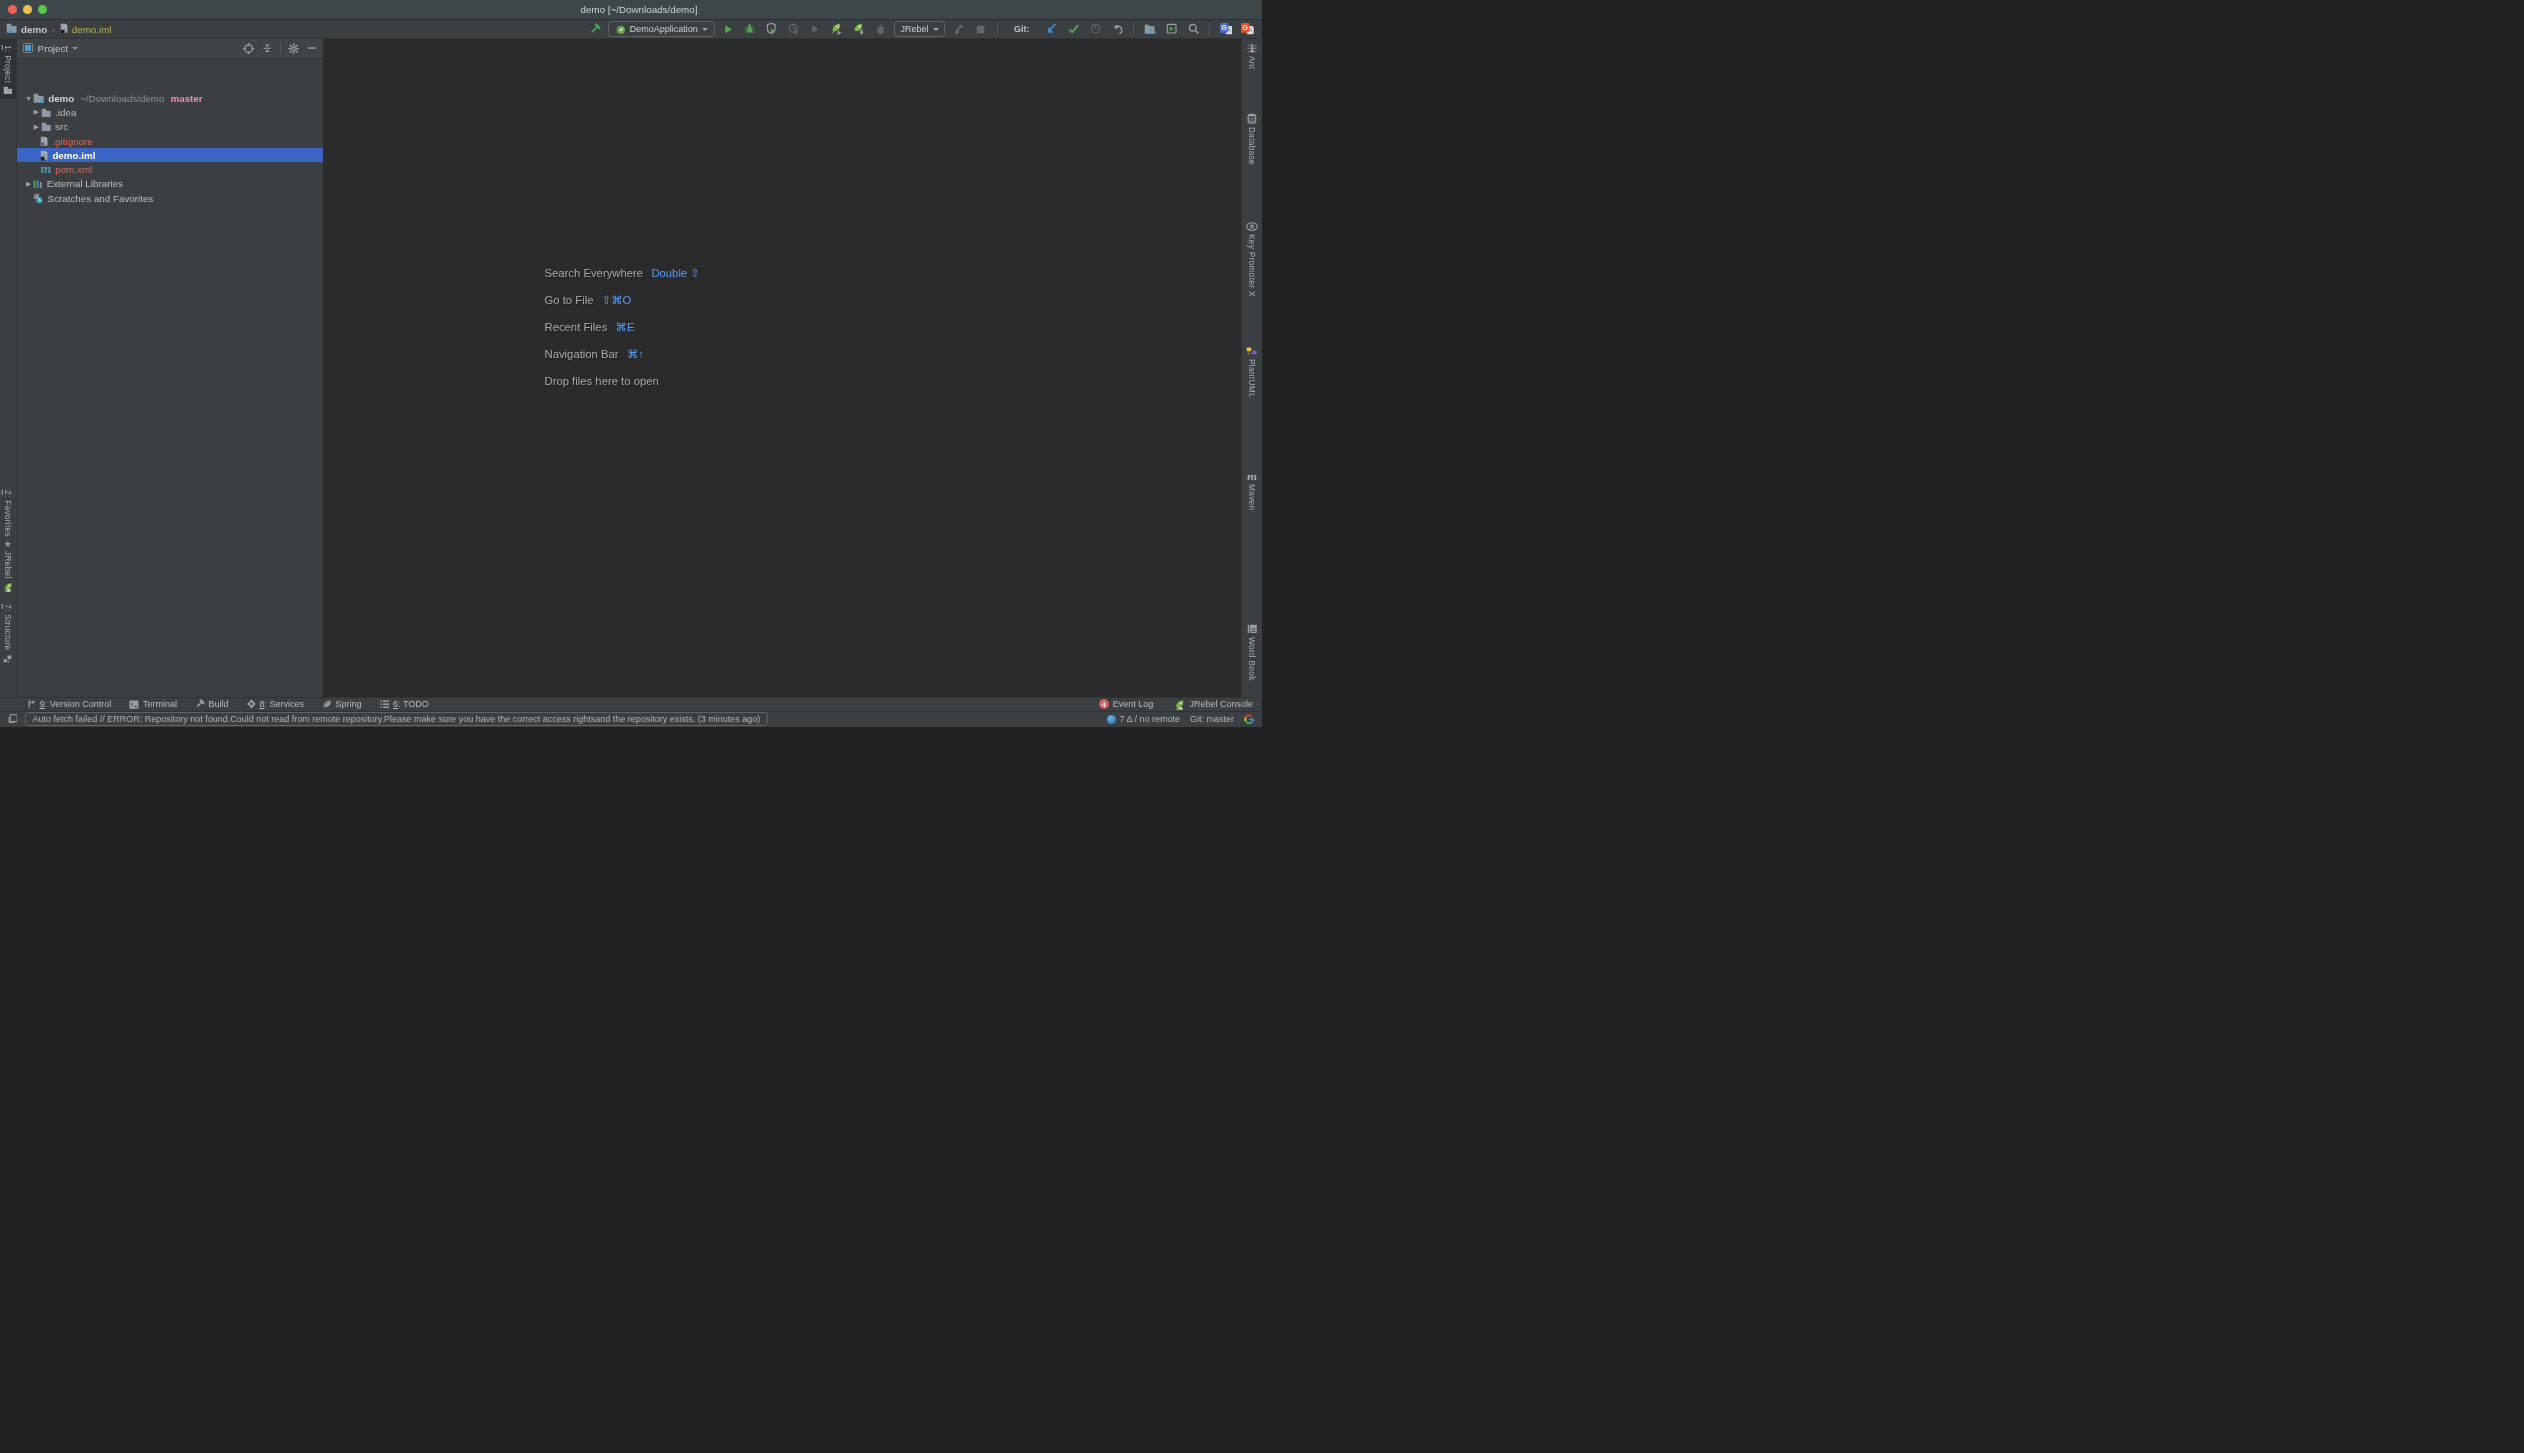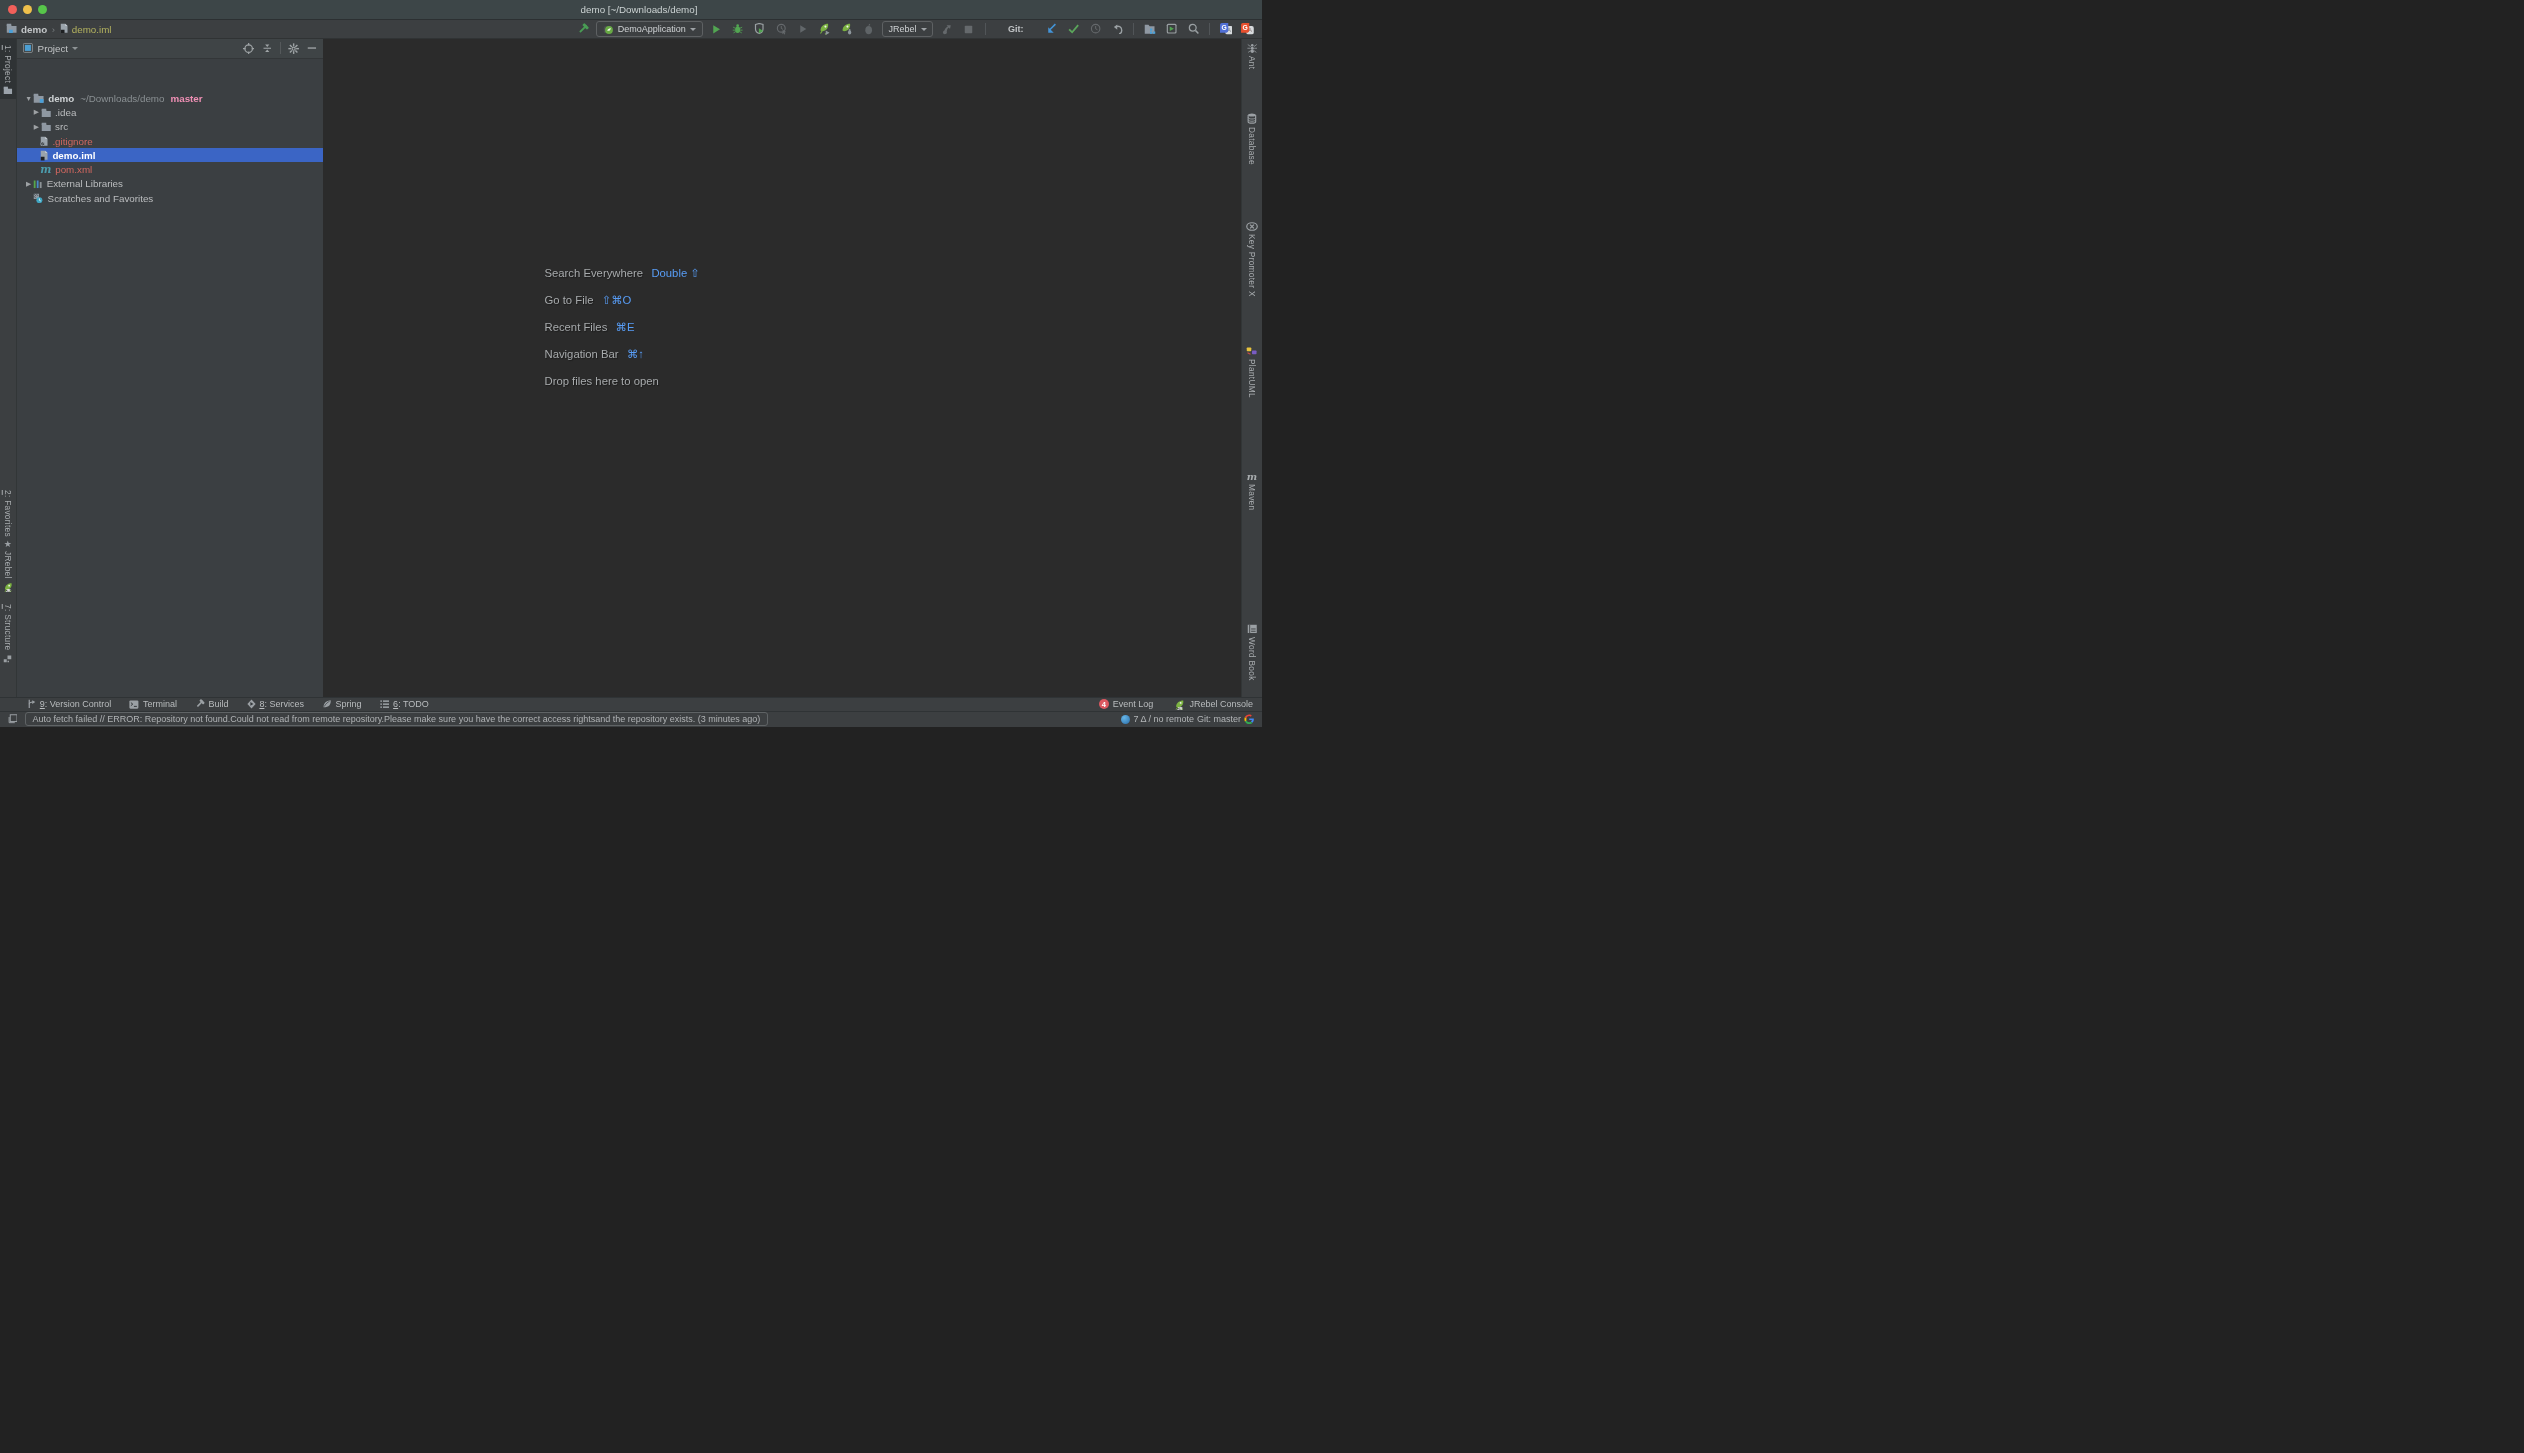--- a/index.html
+++ b/index.html
@@ -23,21 +23,21 @@
   .crumb-project { font-size:9.8px; font-weight:bold; color:#c3c6c8; }
   .crumb-sep { color:#787e81; font-size:9.8px; margin:0 0.8px; }
   .crumb-file { font-size:9.8px; color:#b3b25f; }
   .tb-right { margin-left:auto; display:flex; align-items:center; gap:5.3px; }
   .tb-btn { display:flex; align-items:center; justify-content:center; width:16.5px; height:16.5px; border-radius:2.3px; }
   .combo { display:flex; align-items:center; gap:4.5px; height:16px; padding:0 5.3px;
            border:0.8px solid #5e6163; border-radius:3px; background:#3c3f41; color:#cfd2d4; font-size:9px; }
   .caret { width:0; height:0; border-left:3px solid transparent; border-right:3px solid transparent;
            border-top:3.8px solid #9da2a5; }
   .tb-sep { width:0.8px; height:12px; background:#515558; margin:0 2.3px; }
-  .git-label { font-size:9px; color:#c0c3c5; font-weight:bold; margin:0 15px; }
+  .git-label { font-size:9px; color:#c0c3c5; font-weight:bold; margin:0 9px; }
 
   
   .main { display:flex; height:658px; }
   .stripe { background:#3c3f41; position:relative; }
   .stripe.left { width:16.5px; border-right:0.8px solid #323637; }
   .stripe.right { width:21px; border-left:0.8px solid #323637; }
   .stripe-item { position:absolute; left:0; right:0; display:flex; flex-direction:column;
                  align-items:center; gap:3px; cursor:default; }
   .vtext { writing-mode:vertical-rl; font-size:8.3px; color:#a9adb0; letter-spacing:0.3px; white-space:nowrap; }
   .stripe-item.active-tab { background:#2f3335; padding:6px 0 4.5px; }
@@ -78,21 +78,21 @@
   .tw-right { margin-left:auto; display:flex; align-items:center; gap:21px; margin-right:1.5px; }
   .tw-right .tw { margin-right:0; }
   .badge { width:10.5px; height:10.5px; border-radius:6px; background:#db5860; color:#fff;
            font-size:7.5px; font-weight:bold; display:flex; align-items:center; justify-content:center; }
 
   
   .statusbar { height:16.5px; background:#3c3f41; border-top:0.8px solid #2f3335;
                display:flex; align-items:center; padding:0 7.5px; font-size:9px; color:#b3b6b8; }
   .msg-box { border:0.8px solid #5f6365; border-radius:3px; padding:0.8px 6.8px; margin-left:7.5px;
              color:#b0b3b5; white-space:nowrap; }
-  .sb-right { margin-left:auto; display:flex; align-items:center; gap:3px;padding-left:43px; }
+  .sb-right { margin-left:auto; display:flex; align-items:center; gap:10px;padding-left:43px; }
   .sb-item { display:flex; align-items:center; gap:3.8px; }
   .sphere { width:9px; height:9px; border-radius:50%;
             background:radial-gradient(circle at 35% 30%, #66b6e8, #2a6da8); }
   svg text { font-family:"Liberation Sans", sans-serif; }
 </style>
 </head>
 <body>
 
 <div class="window">
 

